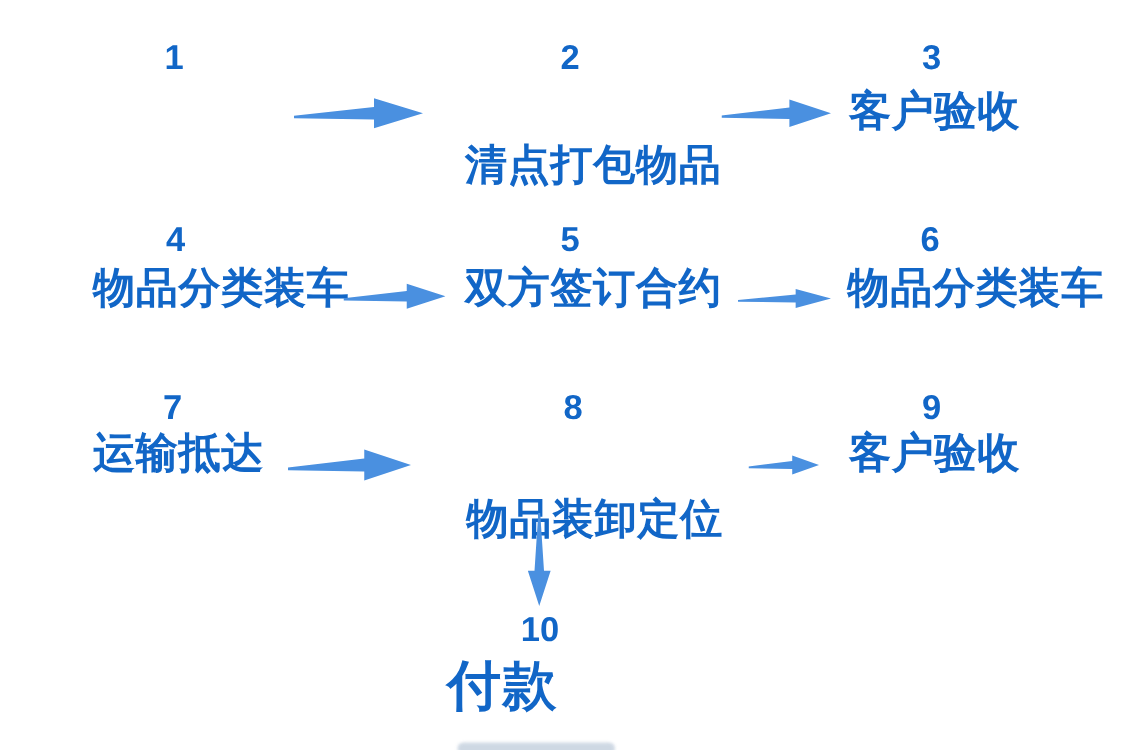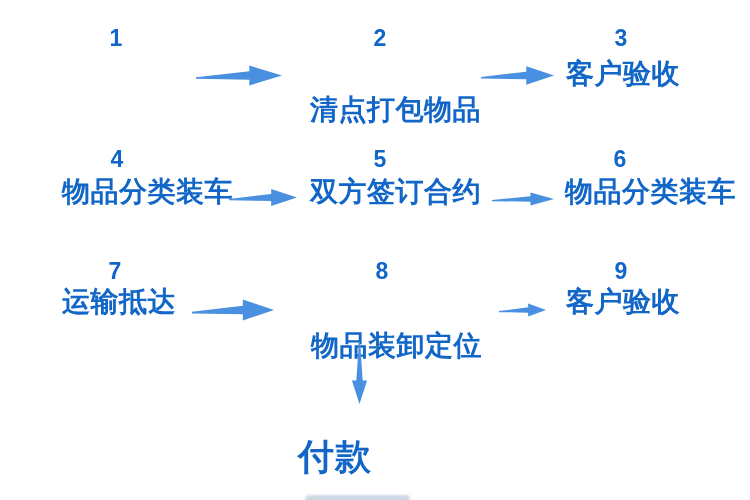--- a/index.html
+++ b/index.html
@@ -81,17 +81,18 @@
     <polygon points="0,17 62,10 62,3 100,15 62,27 62,20 0,19"></polygon>
   </svg>
 
   <div class="num" style="left:591px;top:258px;">9</div>
   <div class="lbl" style="left:566px;top:286px;">客户验收</div>
 
   <svg class="arrow" style="left:350px;top:342px;width:19px;height:62px;" viewBox="0 0 30 100" preserveAspectRatio="none">
     <polygon points="14,0 10,62 3,62 15,100 27,62 20,62 16,0"></polygon>
   </svg>
 
+  <div class="num" style="left:330px;top:406px;">10</div>
   <div class="lbl-pay" style="left:298px;top:437px;">付款</div>
 
   <div class="cutoff"></div>
 
 </div>
 
 </body></html>

